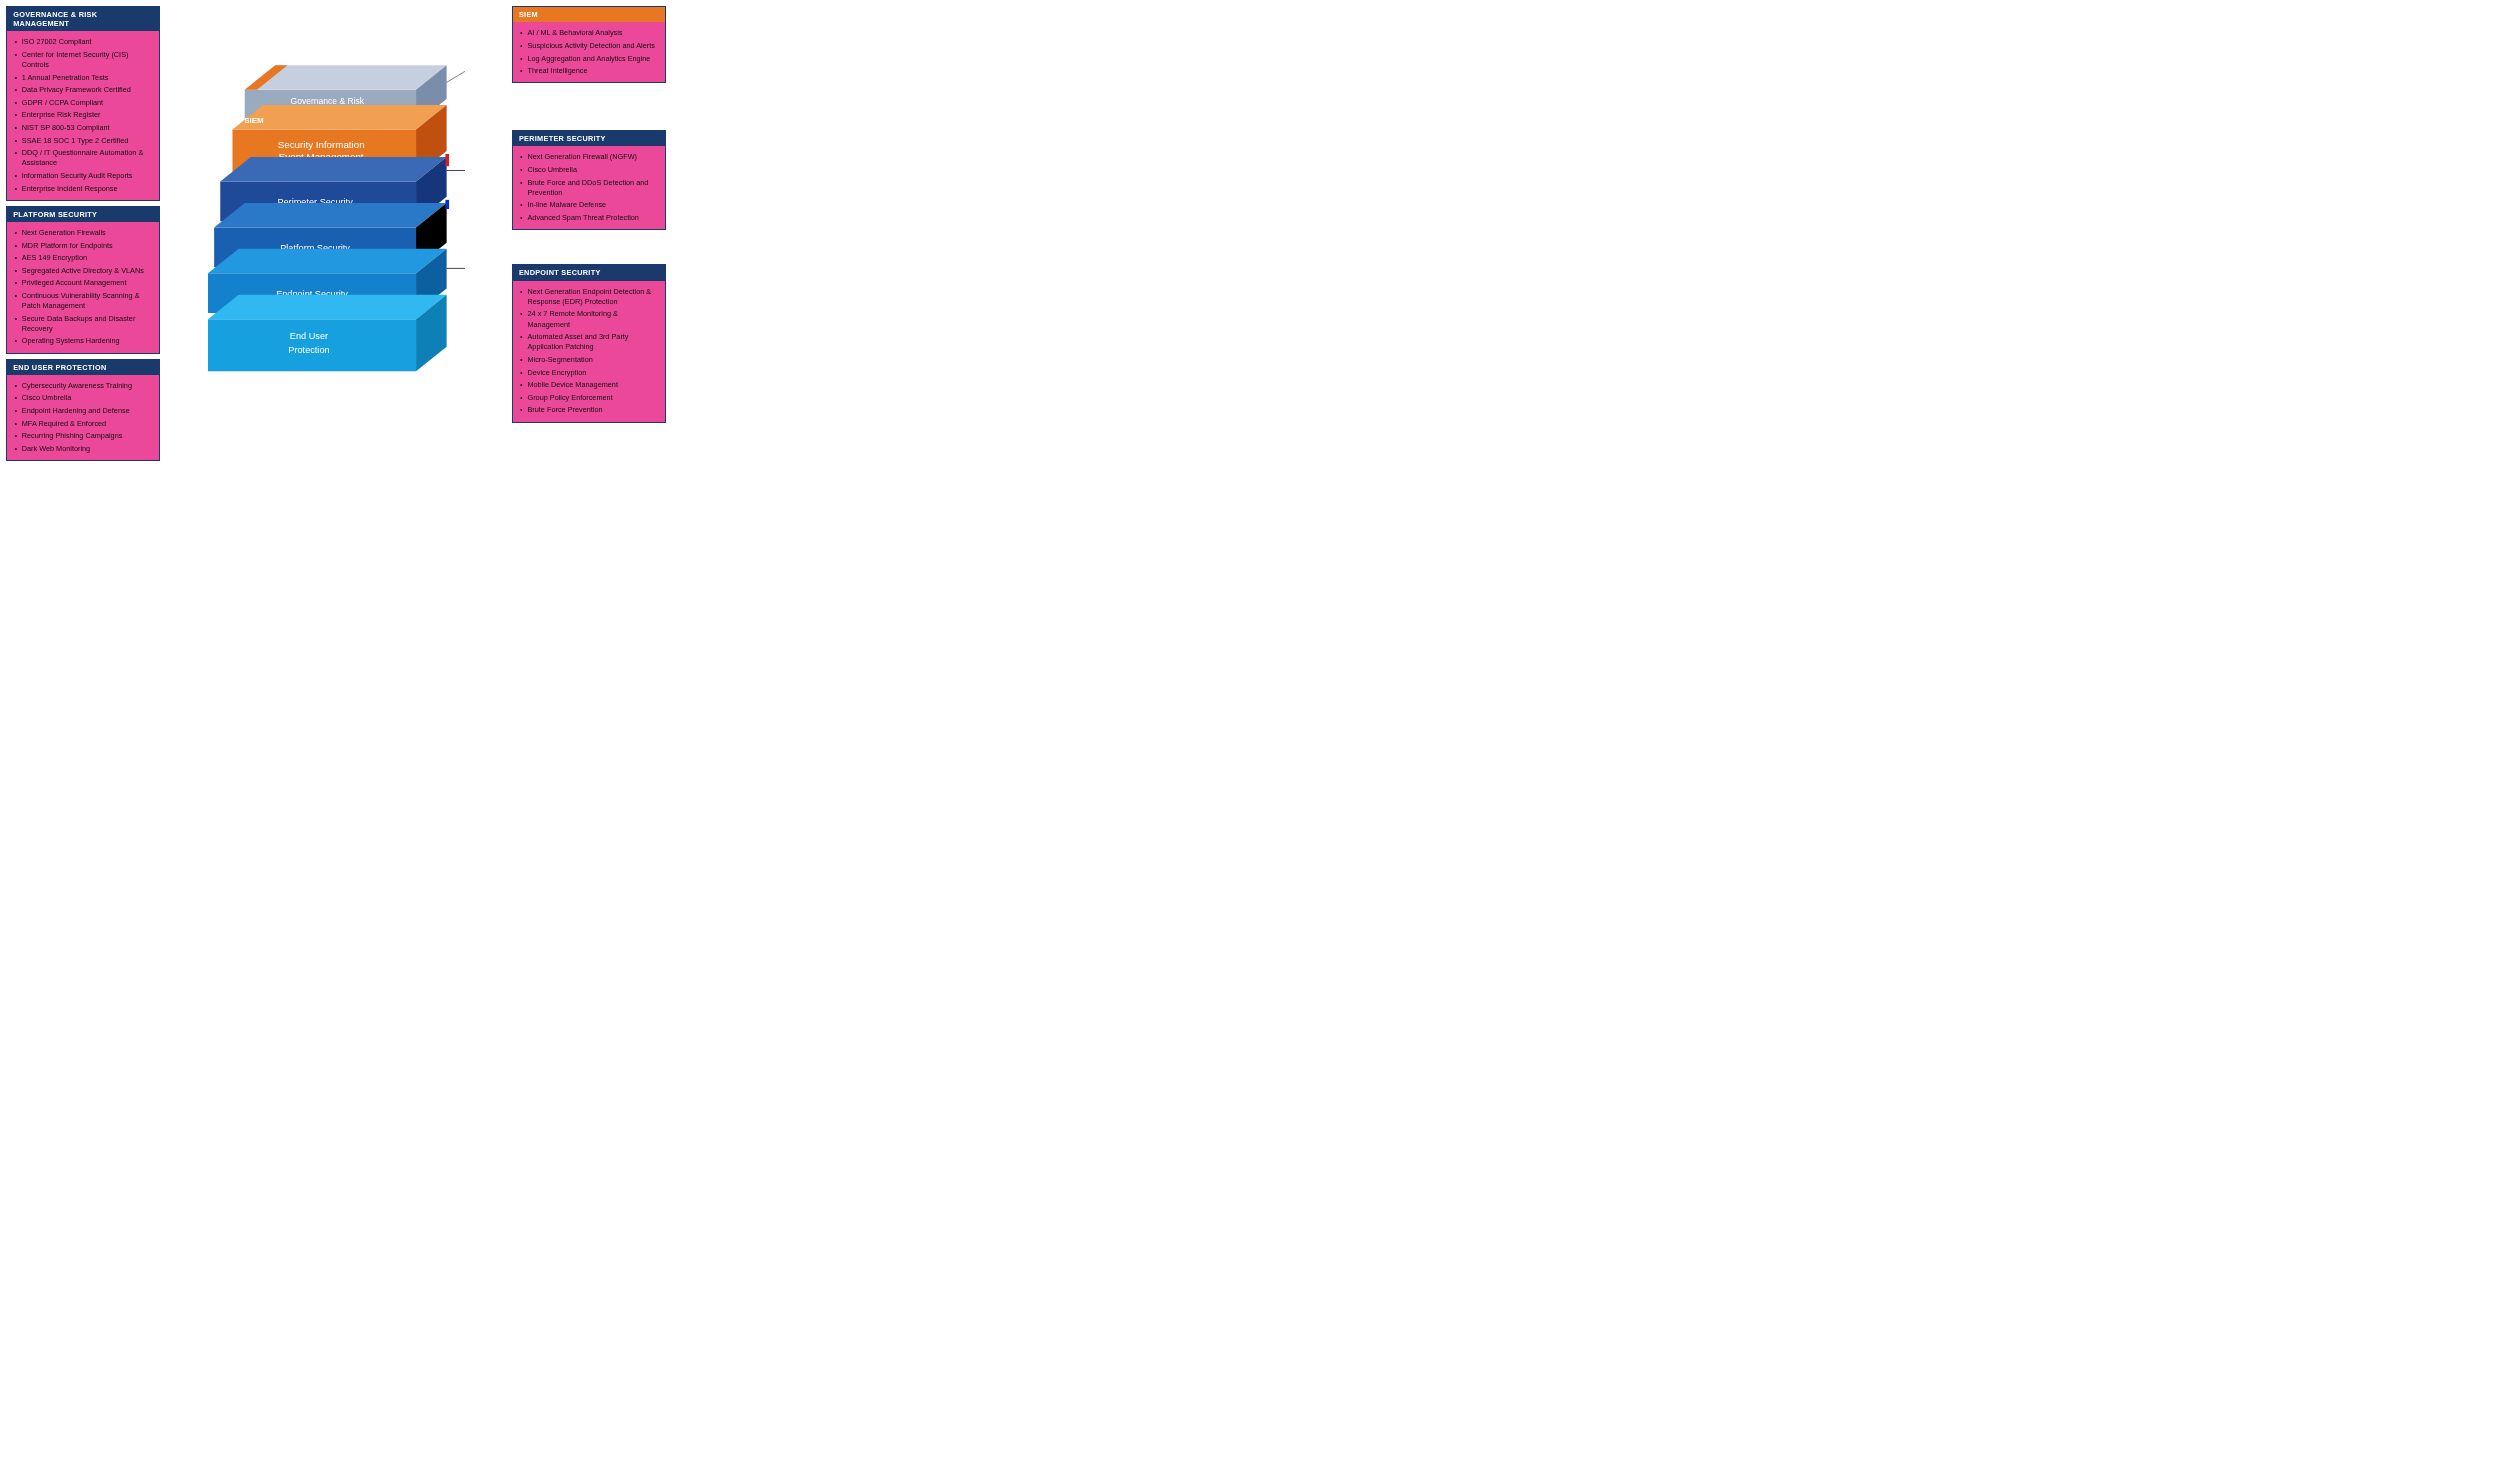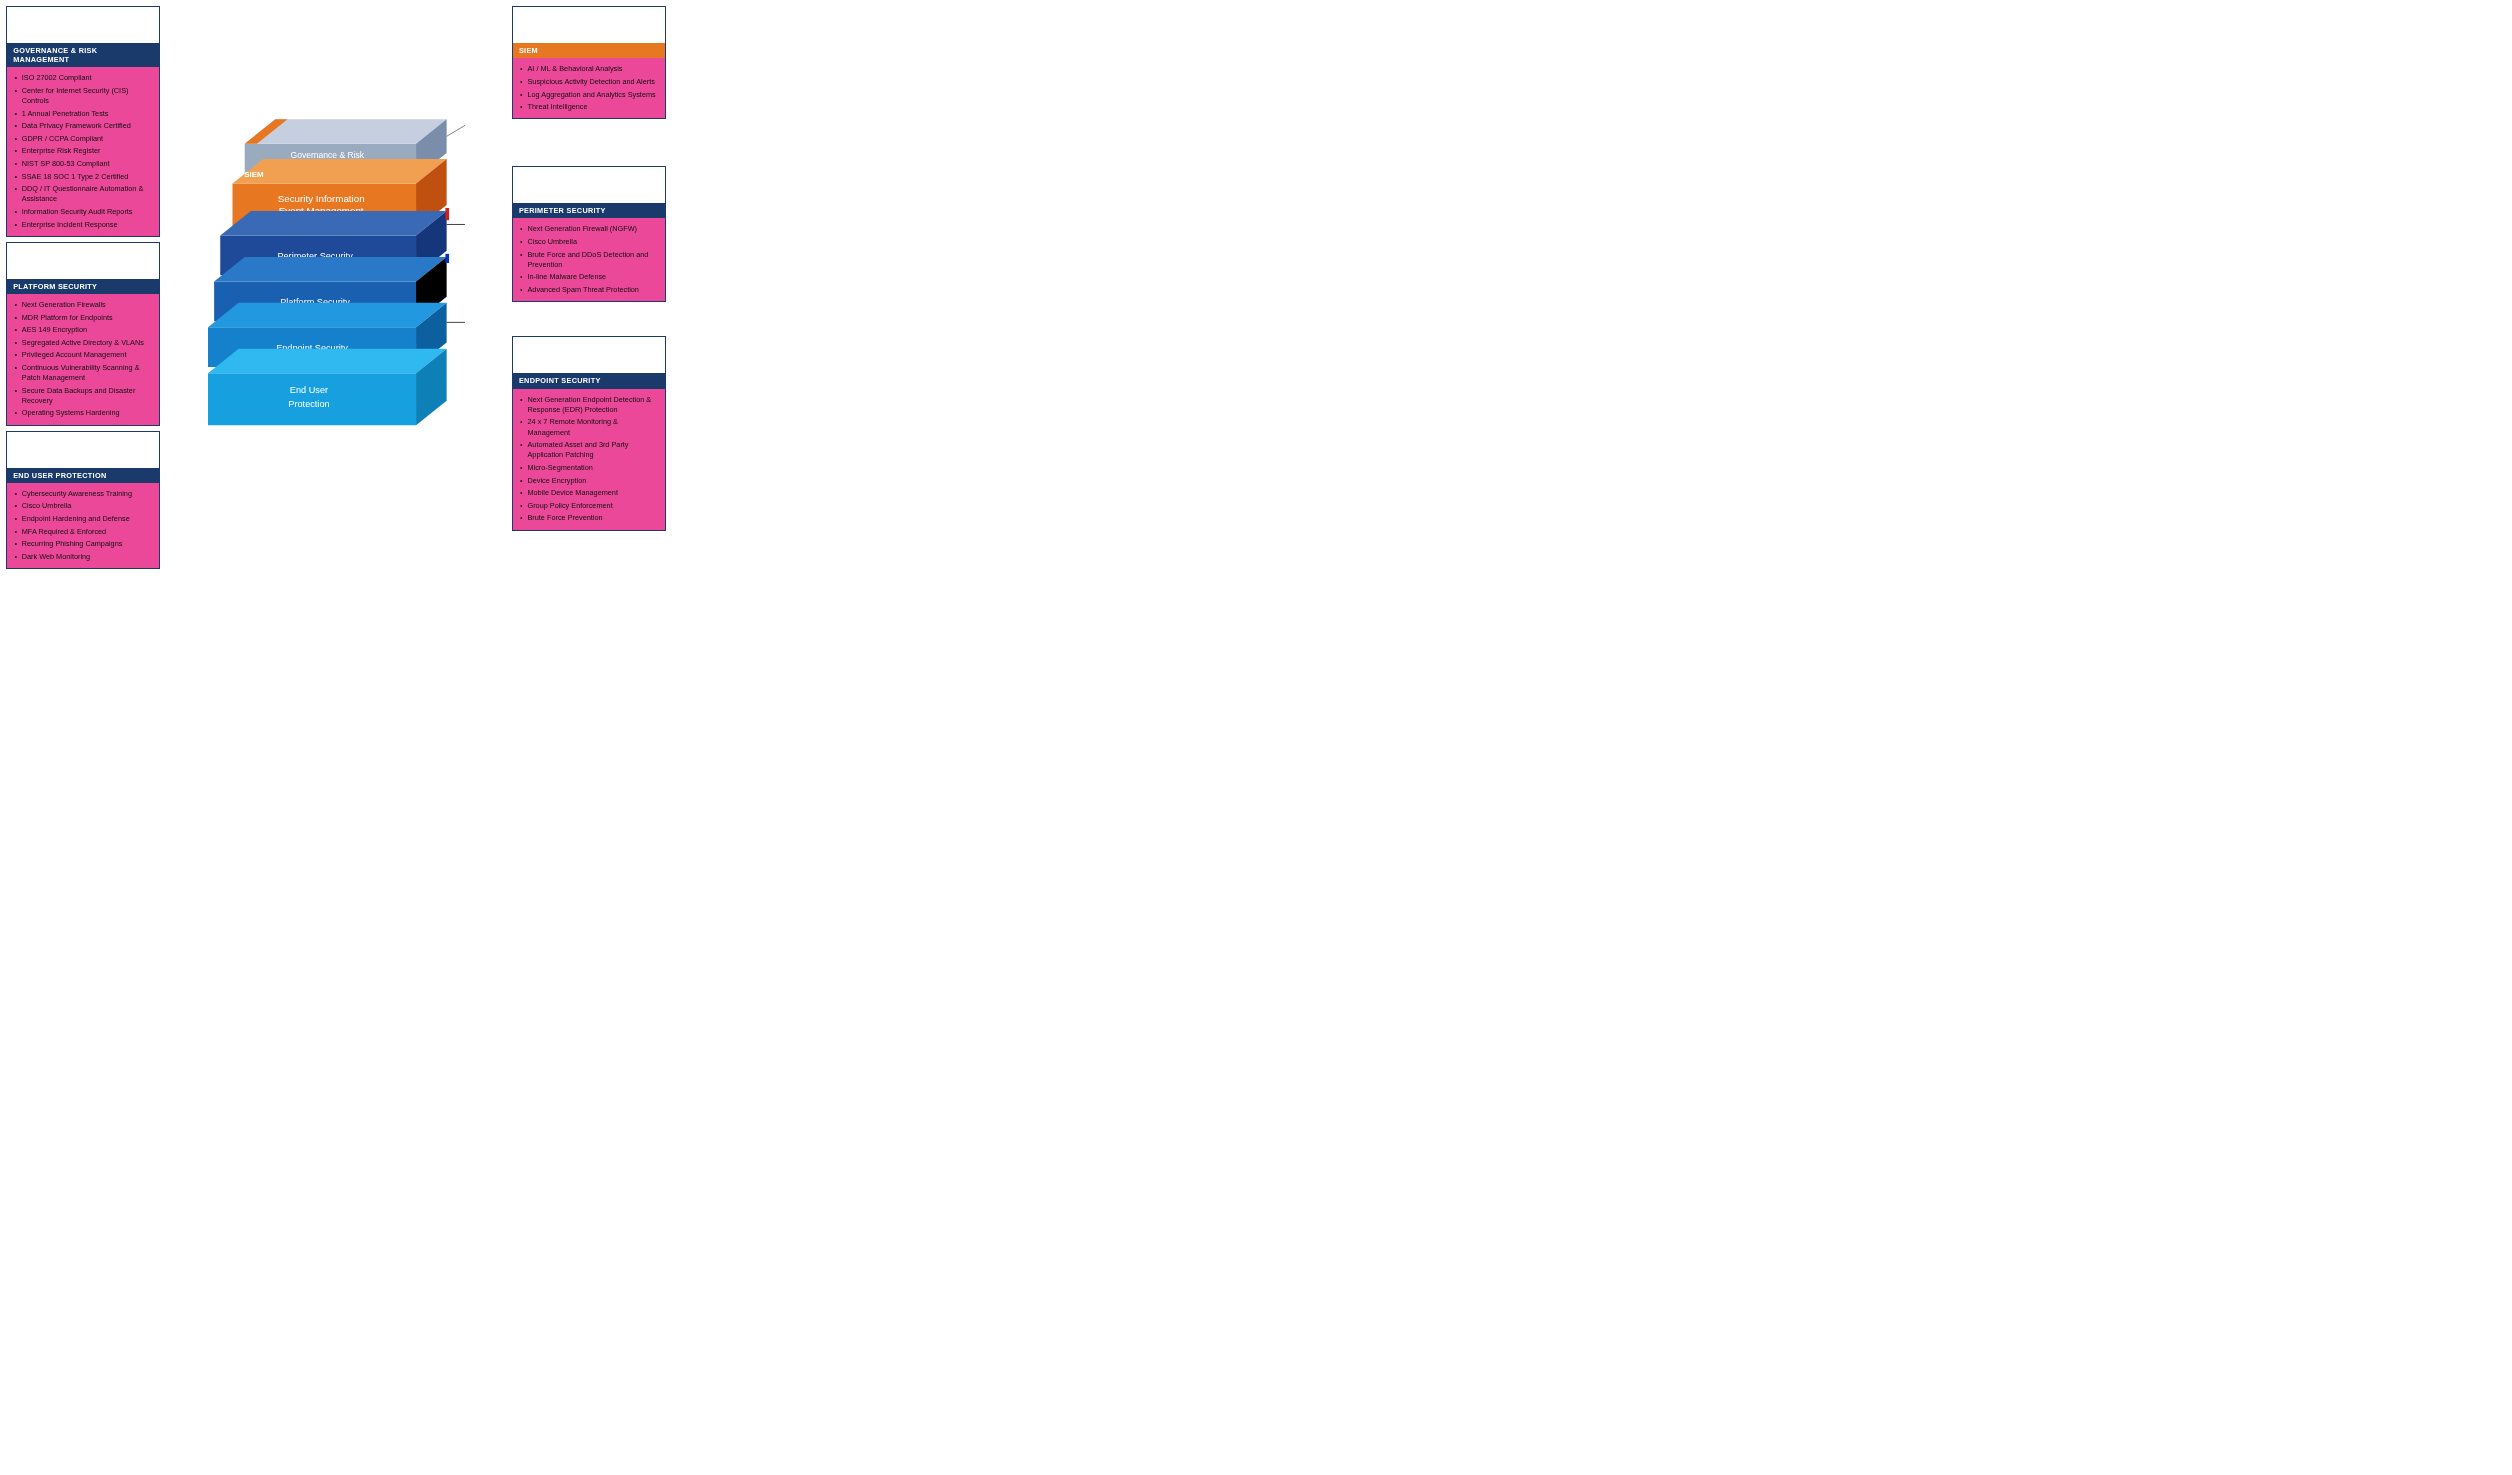--- a/index.html
+++ b/index.html
@@ -57,21 +57,20 @@
     }
 
     .info-card-header {
       background: #1a3a6b;
       color: #fff;
       font-weight: bold;
       font-size: 7.3px;
       padding: 3.1px 6.1px;
       text-transform: uppercase;
       letter-spacing: 0.3px;
-      margin-top: 36px;
     }
 
     .info-card-header.orange {
       background: #e87722;
     }
 
     .info-card-body {
       padding: 4.9px 6.1px;
       background: #ec4899;
     }
@@ -236,21 +235,21 @@
   </div>
 
   <div class="right-col">
 
     <div class="info-card">
       <div class="info-card-header orange">SIEM</div>
       <div class="info-card-body">
         <ul>
         <li>AI / ML &amp; Behavioral Analysis</li>
             <li>Suspicious Activity Detection and Alerts</li>
-            <li>Log Aggregation and Analytics Systems</li>
+            <li>Log Aggregation and Analytics Engine</li>
             <li>Threat Intelligence</li>
           </ul>
       </div>
     </div>
 
     <div style="height: 37px;"></div>
 
     <div class="info-card">
       <div class="info-card-header">PERIMETER SECURITY</div>
       <div class="info-card-body">

